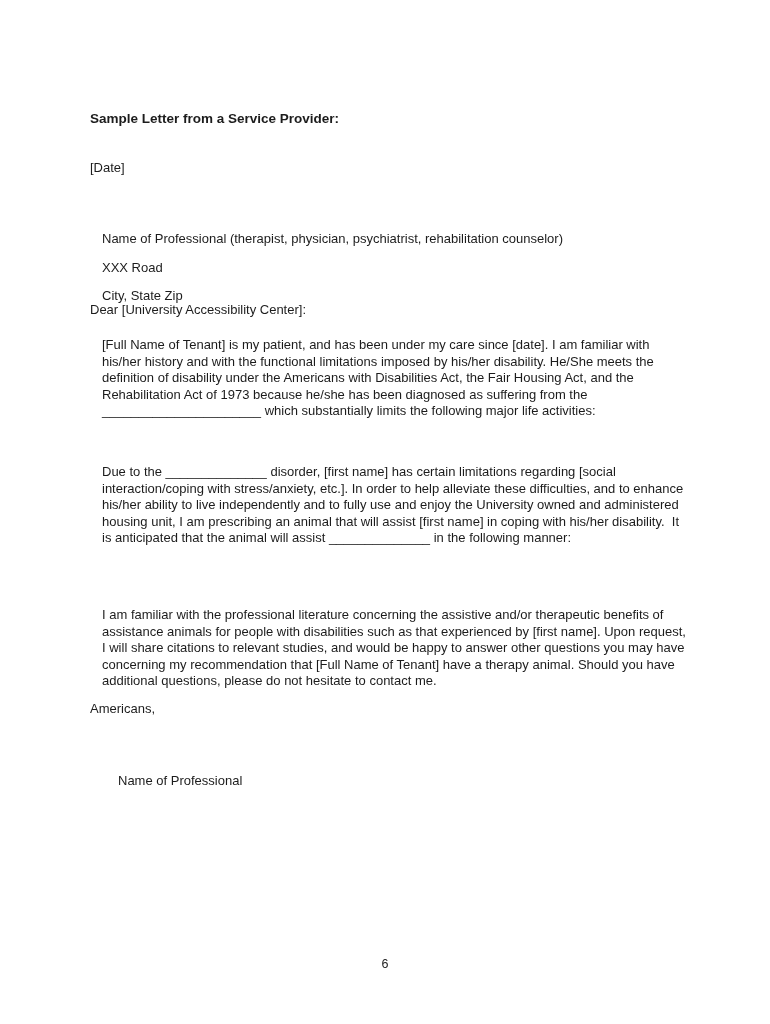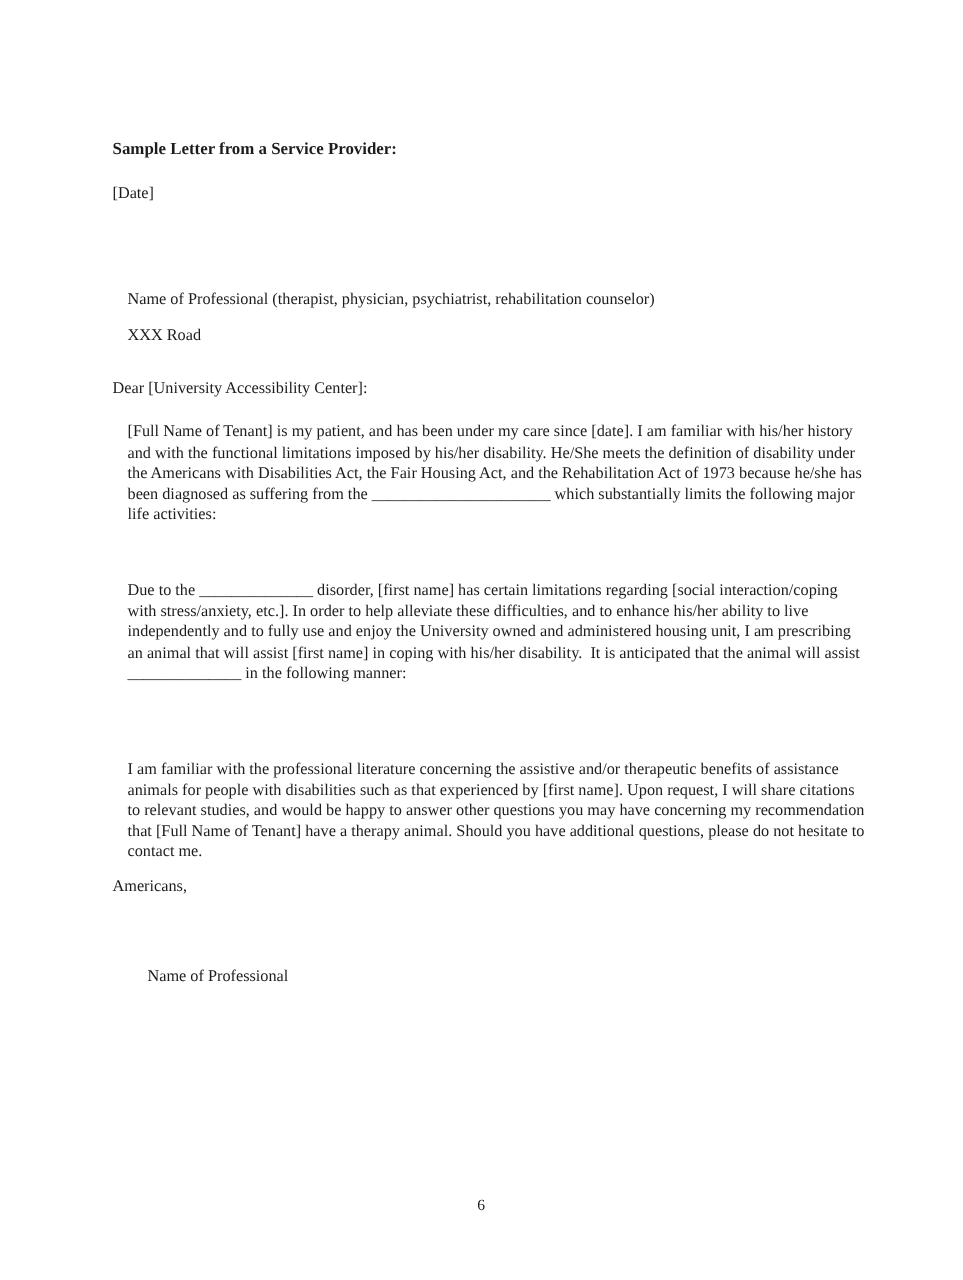--- a/index.html
+++ b/index.html
@@ -6,36 +6,36 @@
     margin: 0;
     padding: 0;
     background: #ffffff;
   }
   .page {
     position: relative;
     width: 770px;
     height: 1024px;
     background: #ffffff;
     overflow: hidden;
-    font-family: Liberation Serif, serif;
+    font-family: Liberation Sans, sans-serif;
     color: #1c1c1c;
     font-size: 13px;
     line-height: 16.6px;
   }
   .block {
     position: absolute;
     left: 90px;
     width: 590px;
   }
   .title {
     top: 111px;
     font-weight: bold;
     font-size: 13.5px;
   }
-  .date-line        { top: 146px; }
+  .date-line        { top: 160px; }
   .sender           { top: 219px; }
   .salutation       { top: 302px; }
   .para-1           { top: 325px; }
   .para-2           { top: 452px; }
   .para-3           { top: 595px; }
   .closing          { top: 701px; }
   .signature        { top: 773px; margin-left: 28px; }
   .page-number {
     position: absolute;
     top: 956px;
@@ -51,20 +51,21 @@
 
 <div class="page">
 
   <div class="block title">Sample Letter from a Service Provider:</div>
 
   <div class="block date-line">[Date]</div>
 
   <div class="block sender">
     <p>Name of Professional (therapist, physician, psychiatrist, rehabilitation counselor)</p>
     <p>XXX Road</p>
+    <p>City, State Zip</p>
   </div>
 
   <div class="block salutation">Dear [University Accessibility Center]:</div>
 
   <p class="block para-1">[Full Name of Tenant] is my patient, and has been under my care since [date]. I am familiar with his/her history and with the functional limitations imposed by his/her disability. He/She meets the definition of disability under the Americans with Disabilities Act, the Fair Housing Act, and the Rehabilitation Act of 1973 because he/she has been diagnosed as suffering from the ______________________ which substantially limits the following major life activities:</p>
 
   <p class="block para-2">Due to the ______________ disorder, [first name] has certain limitations regarding [social interaction/coping with stress/anxiety, etc.]. In order to help alleviate these difficulties, and to enhance his/her ability to live independently and to fully use and enjoy the University owned and administered housing unit, I am prescribing an animal that will assist [first name] in coping with his/her disability.&nbsp; It is anticipated that the animal will assist ______________ in the following manner:</p>
 
   <p class="block para-3">I am familiar with the professional literature concerning the assistive and/or therapeutic benefits of assistance animals for people with disabilities such as that experienced by [first name]. Upon request, I will share citations to relevant studies, and would be happy to answer other questions you may have concerning my recommendation that [Full Name of Tenant] have a therapy animal. Should you have additional questions, please do not hesitate to contact me.</p>
 

